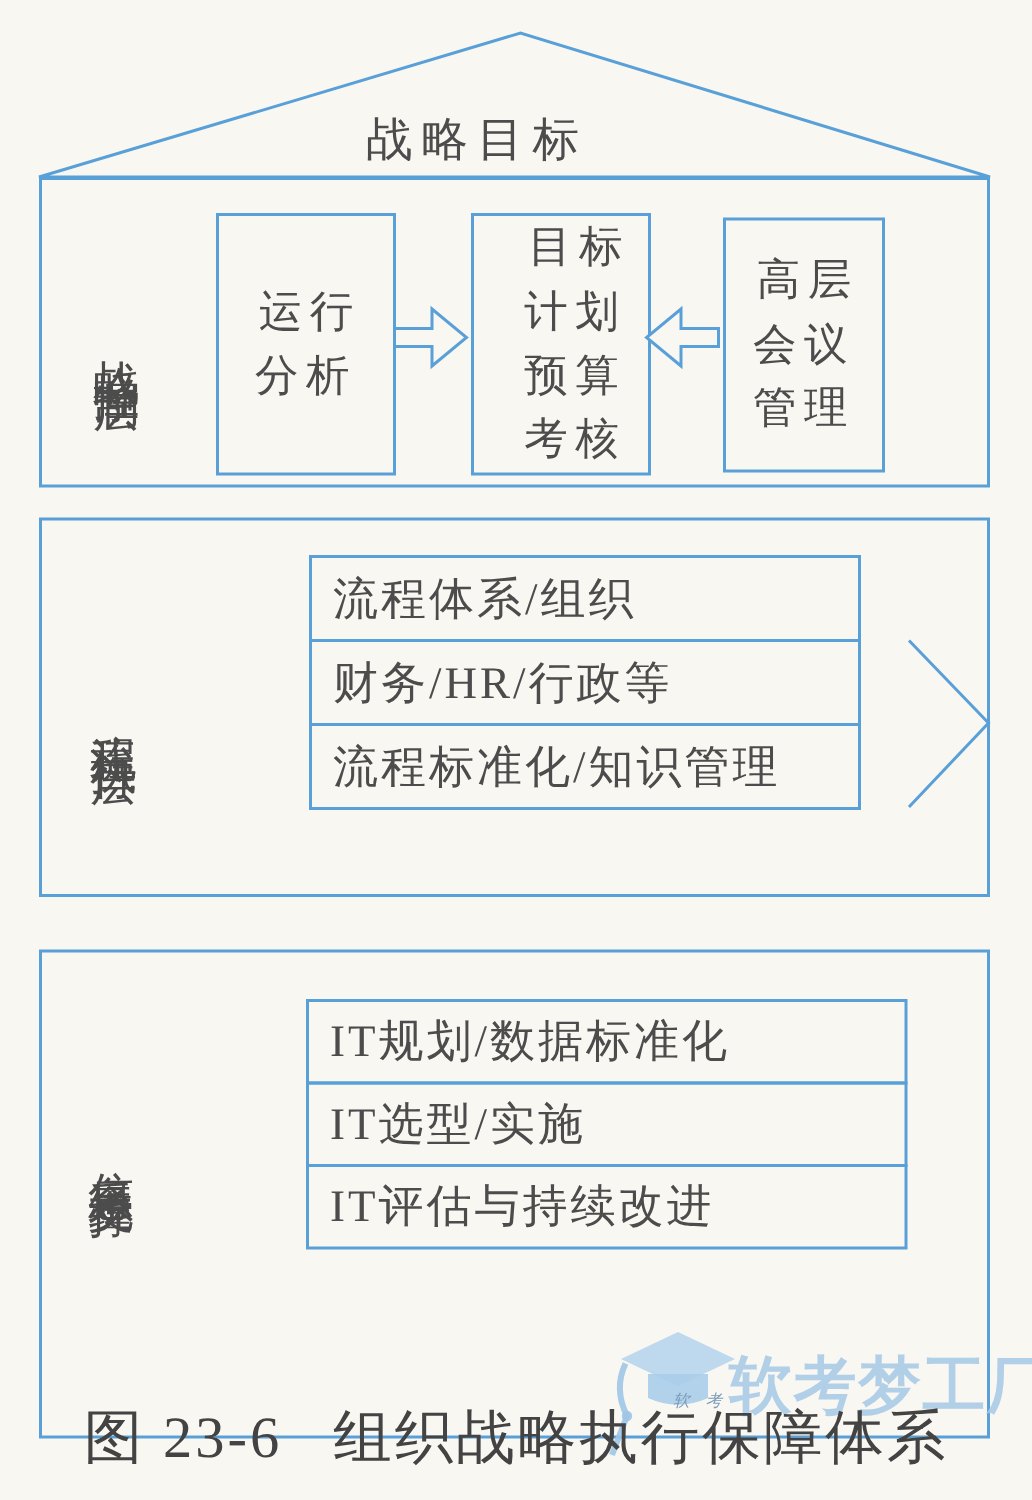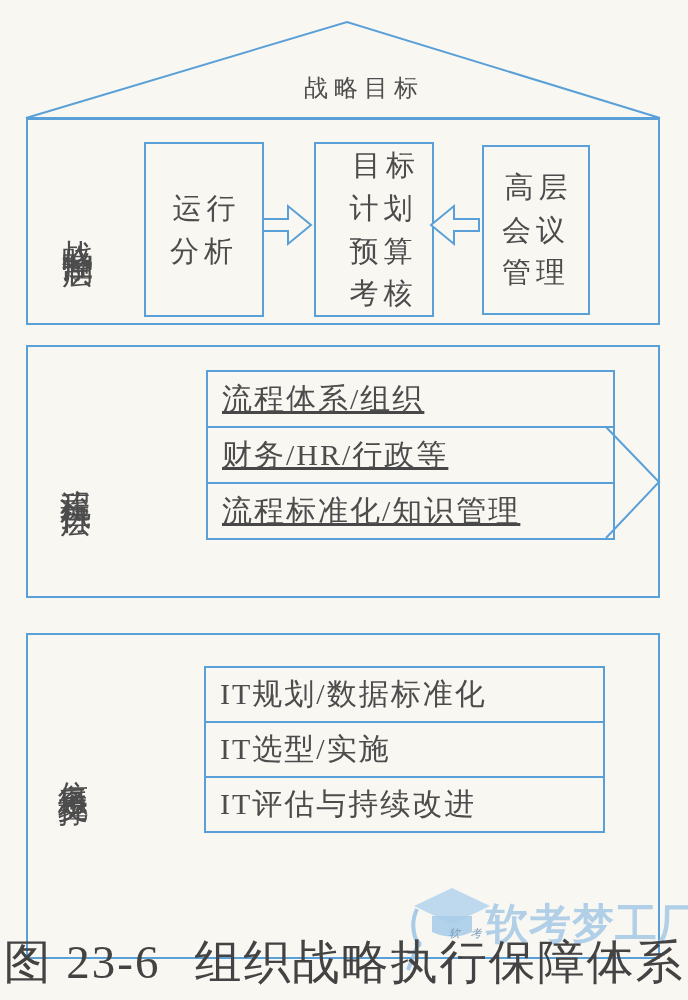--- a/index.html
+++ b/index.html
@@ -13,21 +13,21 @@
   }
   .canvas { position: absolute; inset: 0; }
 
   svg.overlay {
     position: absolute; left: 0; top: 0;
     pointer-events: none; z-index: 4;
   }
 
   .roof-label {
     position: absolute; left: 244px; top: 72px; width: 240px;
-    text-align: center; font-size: 24px; letter-spacing: 6px;
+    font-size: 31px; letter-spacing: 6px;
     color: #4c4c4c; z-index: 5;
   }
 
   .section {
     position: absolute; left: 26px; width: 634px;
     border: 2px solid #5aa0d8; background: transparent; z-index: 2;
   }
   .sec1 { top: 118px; height: 207px; }
   .sec2 { top: 345px; height: 253px; }
   .sec3 { top: 633px; height: 326px; }
@@ -50,36 +50,36 @@
     text-align: center;
     font-size: 29px; line-height: 1.48;
     letter-spacing: 5px; text-indent: 5px;
     white-space: pre-line; color: #4c4c4c;
   }
   .boxA { left: 116px; top: 22px; width: 120px; height: 175px; }
   .boxB { left: 286px; top: 22px; width: 120px; height: 175px; padding-left: 19px; }
   .boxC { left: 454px; top: 25px; width: 108px; height: 170px; }
 
   .rows { position: absolute; }
-  .sec2 .rows { left: 178px; top: 23px; width: 409px; text-decoration: underline; }
+  .sec2 .rows { left: 178px; top: 23px; width: 368px; }
   .sec3 .rows { left: 176px; top: 31px; width: 401px; }
   .row {
     border: 2px solid #5aa0d8;
     height: 57px; margin-top: -2px;
     display: flex; align-items: center;
     padding-left: 14px;
     font-size: 30px; letter-spacing: 2px; color: #4c4c4c;
     background: transparent;
   }
   .row:first-child { margin-top: 0; }
   .sec2 .row { height: 58px; }
 
   .caption {
     position: absolute; left: 0; top: 931px; width: 688px;
-    text-align: center; font-size: 47px; color: #434343;
+    text-align: center; font-size: 39px; color: #434343;
     letter-spacing: 2px; z-index: 6;
   }
   .caption .fig-no { margin-right: 34px; }
 
   .watermark {
     position: absolute; left: 404px; top: 884px; width: 280px; height: 110px;
     z-index: 3;
   }
   .wm-brand {
     position: absolute; left: 82px; top: 12px;

